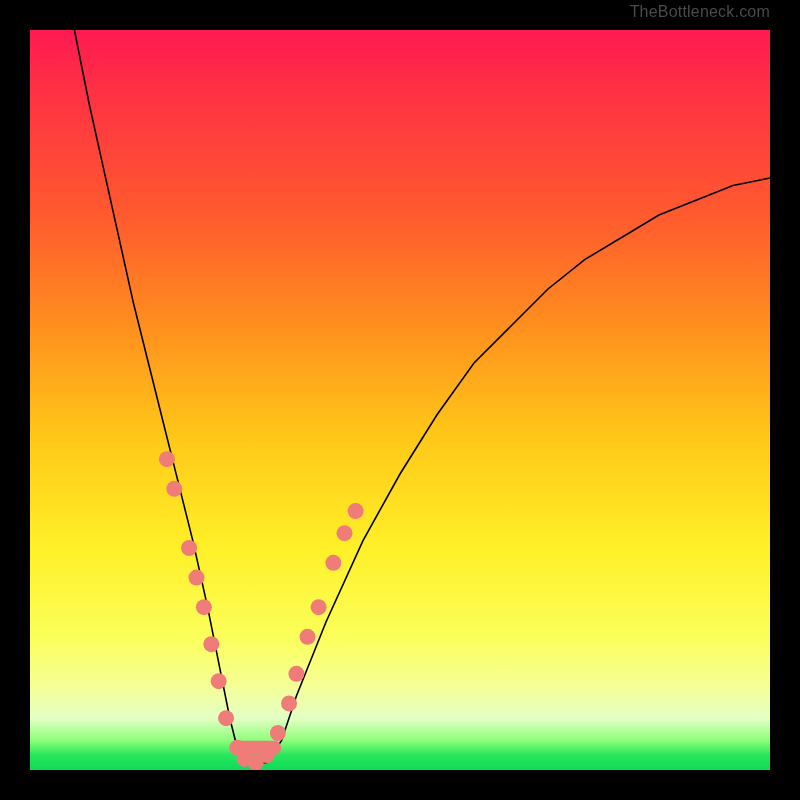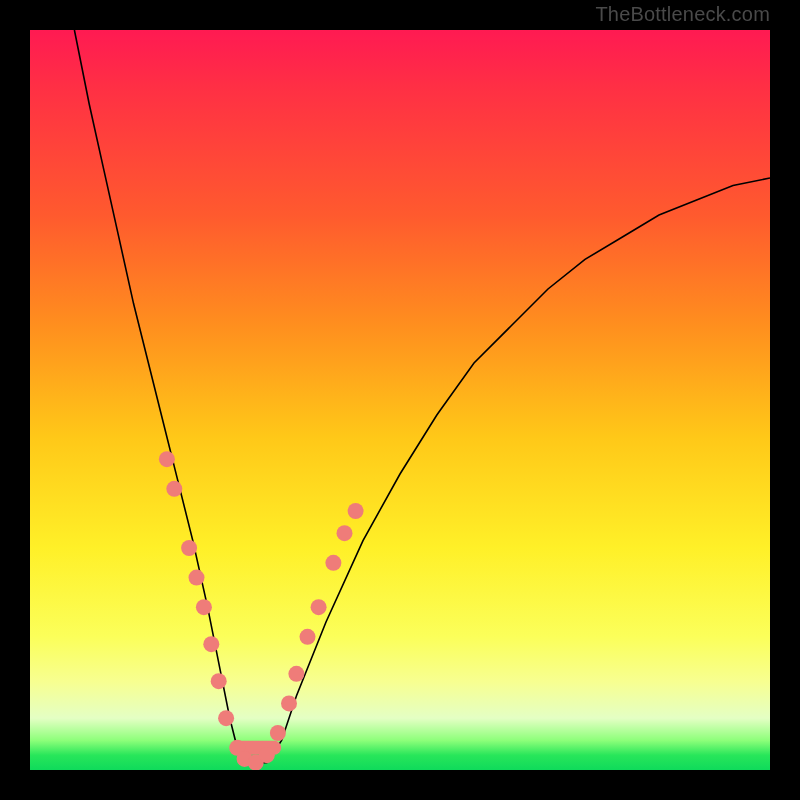--- a/index.html
+++ b/index.html
@@ -38,21 +38,21 @@
       #8dff7a 96%,
       #28e65a 98%,
       #0fda5b 100%
     );
   }
   .watermark {
     position: absolute;
     top: 3px;
     right: 30px;
     color: #4a4a4a;
-    font-size: 20px;
+    font-size: 16px;
     font-weight: 500;
     letter-spacing: 0.2px;
     z-index: 5;
   }
   svg.curve {
     position: absolute;
     left: 0;
     top: 0;
     width: 740px;
     height: 740px;

